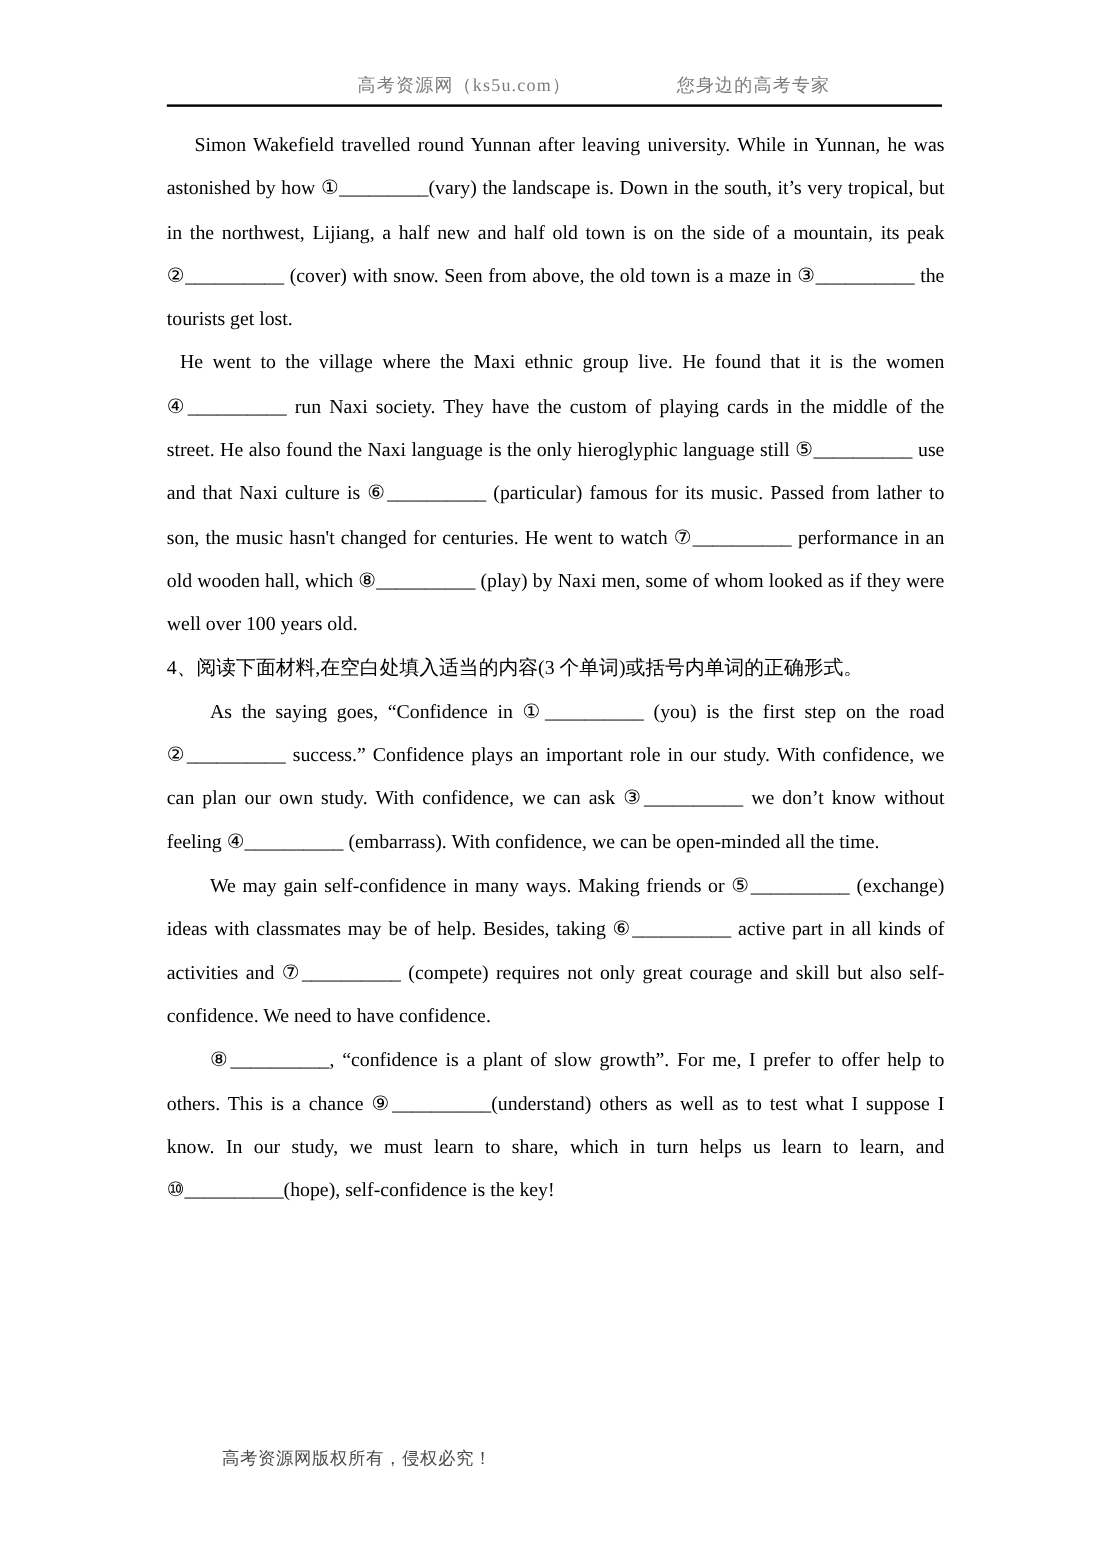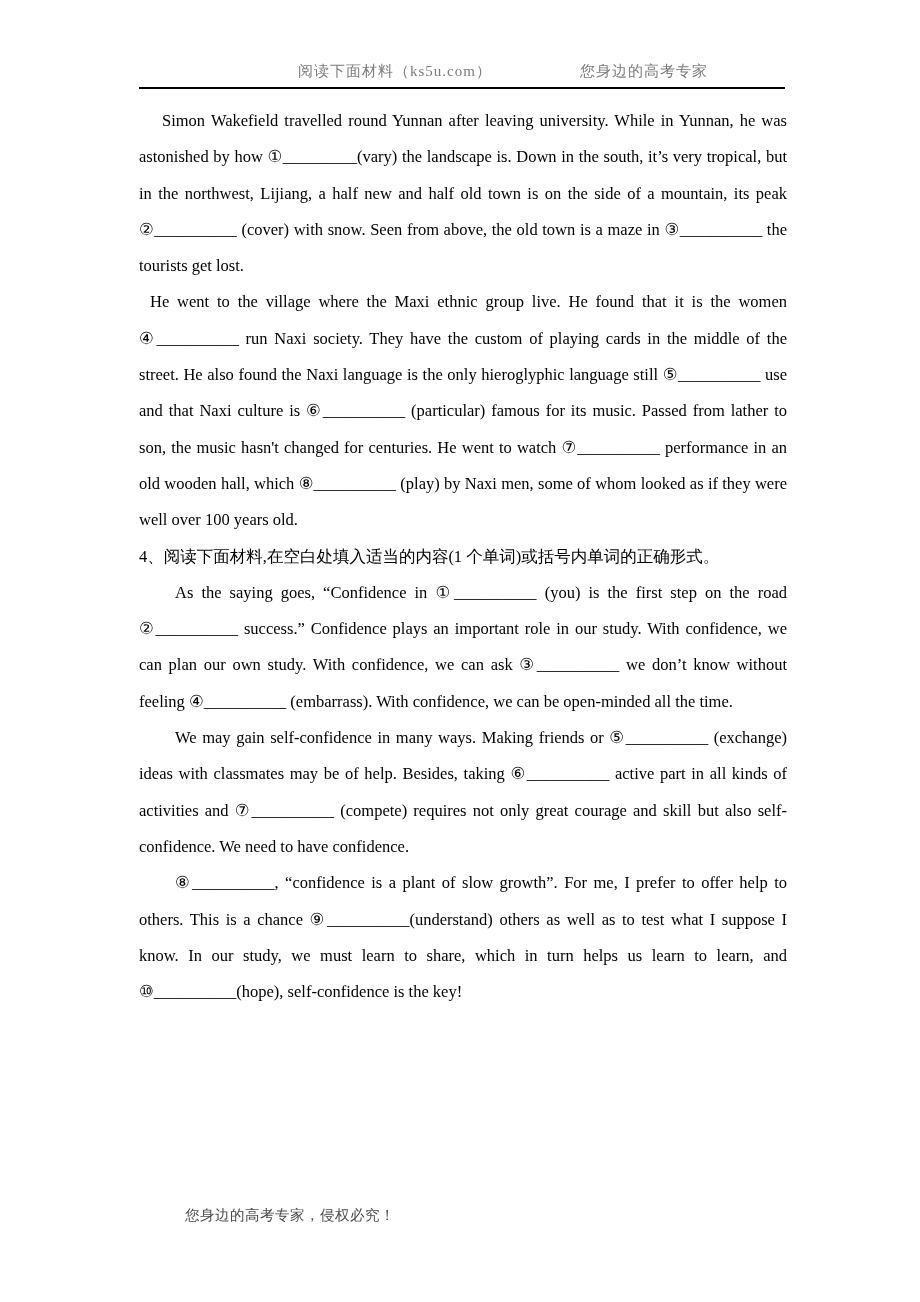--- a/index.html
+++ b/index.html
@@ -56,31 +56,31 @@
     color: #4a4a4a;
     letter-spacing: 0.5px;
   }
 </style>
 </head>
 <body>
 
 <div class="page">
 
   <div class="header-row">
-    <span>阅读下面材料（ks5u.com）</span>
+    <span>高考资源网（ks5u.com）</span>
     <span>您身边的高考专家</span>
   </div>
   <div class="header-rule"></div>
 
   <div class="doc-body">
     <p class="para ind-a">Simon Wakefield travelled round Yunnan after leaving university. While in Yunnan, he was astonished by how ①_________(vary) the landscape is. Down in the south, it’s very tropical, but in the northwest, Lijiang, a half new and half old town is on the side of a mountain, its peak ②__________ (cover) with snow. Seen from above, the old town is a maze in ③__________ the tourists get lost.</p>
     <p class="para ind-b">He went to the village where the Maxi ethnic group live. He found that it is the women ④__________ run Naxi society. They have the custom of playing cards in the middle of the street. He also found the Naxi language is the only hieroglyphic language still ⑤__________ use and that Naxi culture is ⑥__________ (particular) famous for its music. Passed from lather to son, the music hasn't changed for centuries. He went to watch ⑦__________ performance in an old wooden hall, which ⑧__________ (play) by Naxi men, some of whom looked as if they were well over 100 years old.</p>
-    <p class="para section-title">4、阅读下面材料,在空白处填入适当的内容(1 个单词)或括号内单词的正确形式。</p>
+    <p class="para section-title">4、阅读下面材料,在空白处填入适当的内容(3 个单词)或括号内单词的正确形式。</p>
     <p class="para ind-d">As the saying goes, “Confidence in ①__________ (you) is the first step on the road ②__________ success.” Confidence plays an important role in our study. With confidence, we can plan our own study. With confidence, we can ask ③__________ we don’t know without feeling ④__________ (embarrass). With confidence, we can be open-minded all the time.</p>
     <p class="para ind-d">We may gain self-confidence in many ways. Making friends or ⑤__________ (exchange) ideas with classmates may be of help. Besides, taking ⑥__________ active part in all kinds of activities and ⑦__________ (compete) requires not only great courage and skill but also self-confidence. We need to have confidence.</p>
     <p class="para ind-d">⑧__________, “confidence is a plant of slow growth”. For me, I prefer to offer help to others. This is a chance ⑨__________(understand) others as well as to test what I suppose I know. In our study, we must learn to share, which in turn helps us learn to learn, and ⑩__________(hope), self-confidence is the key!</p>
   </div>
 
   <div class="doc-footer">
-    <span>您身边的高考专家，侵权必究！</span>
+    <span>高考资源网版权所有，侵权必究！</span>
   </div>
 
 </div>
 
 </body></html>

